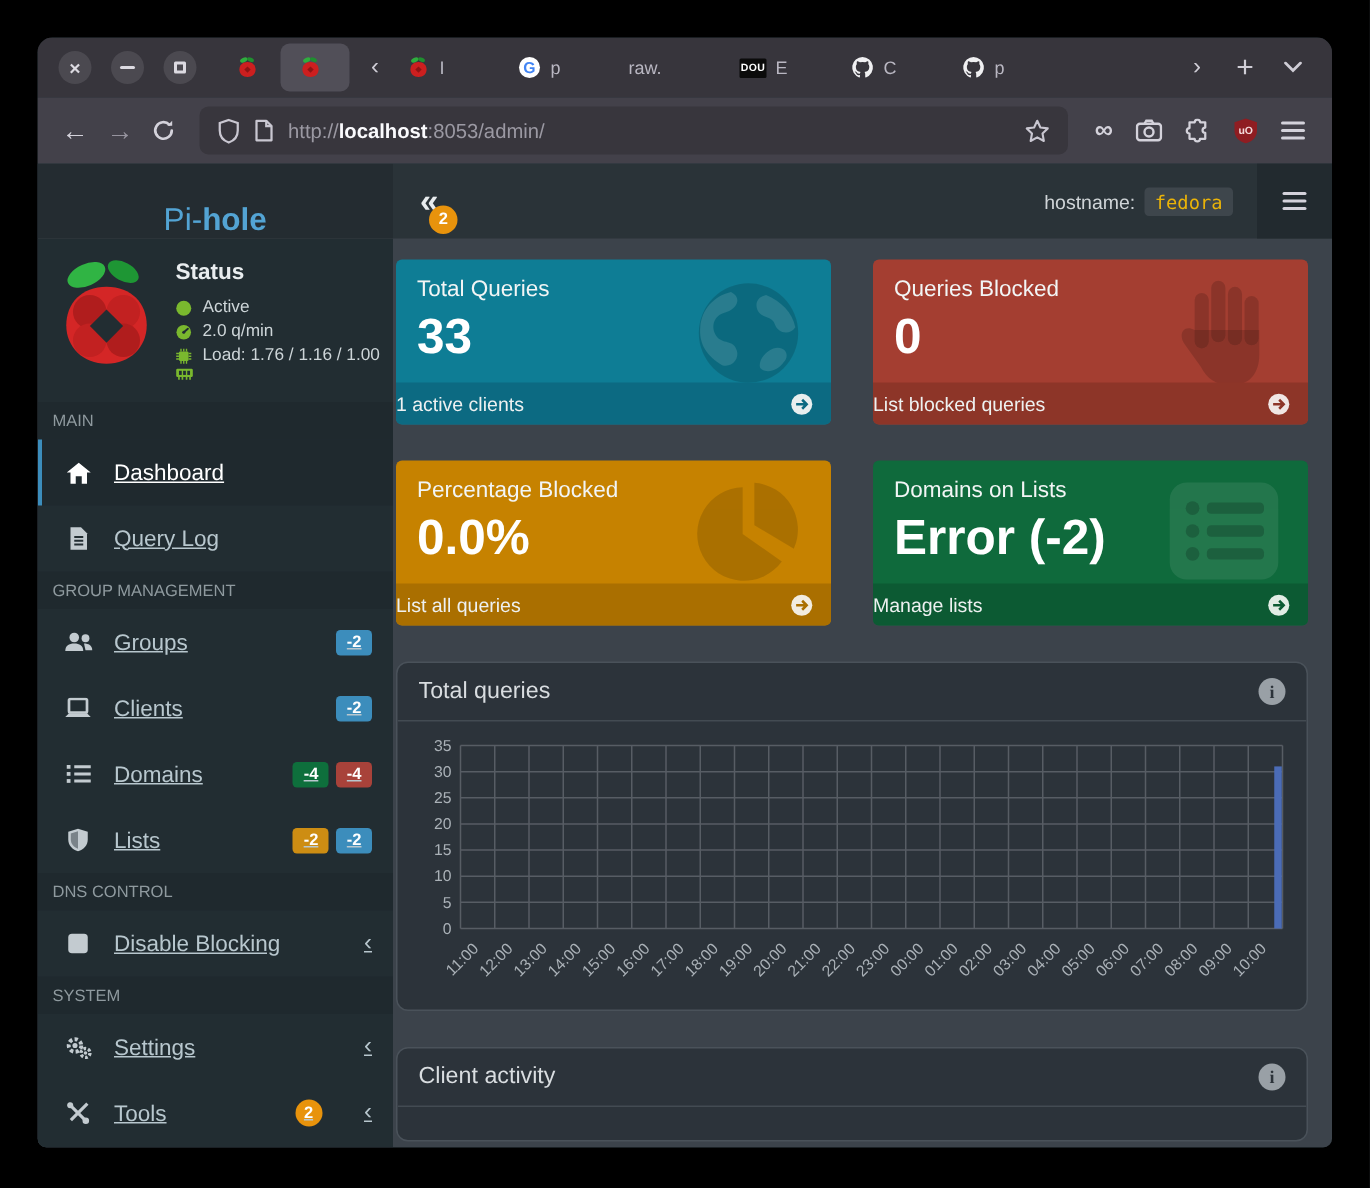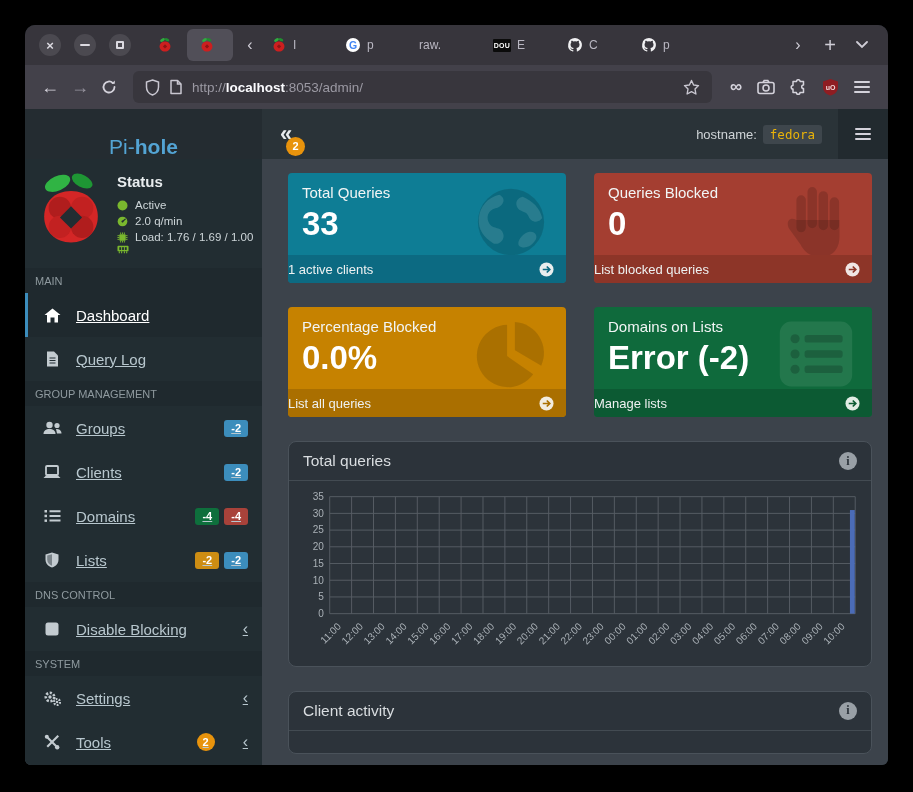--- a/index.html
+++ b/index.html
@@ -67,21 +67,21 @@
   .badge-wrap { margin-left:auto; margin-right:14px; display:flex; gap:5px; align-items:center; }
   .badge { font-size:11px; font-weight:bold; color:#fff; padding:2.5px 7px; border-radius:3px; }
   .badge.blue { background:var(--accent-blue); }
   .badge.green { background:var(--badge-green); }
   .badge.red { background:var(--badge-red); }
   .badge.orange { background:var(--badge-orange); }
   .circ-badge { width:18px; height:18px; border-radius:50%; background:var(--notif-orange); color:#fff; font-size:11px; font-weight:bold; display:flex; align-items:center; justify-content:center; }
   .chev { margin-right:14px; color:#b8c7ce; font-size:16px; }
   .chev.solo { margin-left:auto; }
 
-  .content { flex:1; overflow:hidden; padding:14px 16px 0 26px; }
+  .content { flex:1; overflow:hidden; padding:14px 16px 0 2px; }
   .cards { display:grid; grid-template-columns:1fr 1fr; column-gap:28px; row-gap:24px; }
   .card { height:110px; border-radius:4px; position:relative; overflow:hidden; color:#fff; }
   .card.teal { background:var(--card-teal); } .card.teal .card-footer { background:var(--card-teal-footer); }
   .card.red { background:var(--card-red); } .card.red .card-footer { background:var(--card-red-footer); }
   .card.orange { background:var(--card-orange); } .card.orange .card-footer { background:var(--card-orange-footer); }
   .card.green { background:var(--card-green); } .card.green .card-footer { background:var(--card-green-footer); }
   .card-title { font-size:15px; padding:11px 14px 0; color:#f2f5f5; }
   .card-value { font-size:33px; font-weight:bold; padding:4px 14px 0; }
   .card-icon { position:absolute; right:16px; top:10px; opacity:.85; }
   .card-footer { position:absolute; left:0; right:0; bottom:0; height:28px; display:flex; align-items:center; justify-content:space-between; gap:7px; padding-right:12px; font-size:13px; color:#eef1f1; cursor:default; }
@@ -267,21 +267,21 @@
                     <path d="M6 6 L9 3.4" stroke="#222d32" stroke-width="1.4" stroke-linecap="round"></path>
                     <circle cx="6" cy="6" r="1.1" fill="#222d32"></circle>
                   </svg>
                 <span>2.0 q/min</span>
               </div>
               <div class="status-row">
                 <svg width="11" height="11" viewBox="0 0 12 12">
                     <rect x="2.5" y="2.5" width="7" height="7" rx="1" fill="#7ab82e"></rect>
                     <path d="M4 0.5 V2.5 M6 0.5 V2.5 M8 0.5 V2.5 M4 9.5 V11.5 M6 9.5 V11.5 M8 9.5 V11.5 M0.5 4 H2.5 M0.5 6 H2.5 M0.5 8 H2.5 M9.5 4 H11.5 M9.5 6 H11.5 M9.5 8 H11.5" stroke="#7ab82e" stroke-width="1"></path>
                   </svg>
-                <span>Load: 1.76 / 1.69 / 1.00</span>
+                <span>Load: 1.76 / 1.16 / 1.00</span>
               </div>
               <div class="status-row">
                 <svg width="12" height="9" viewBox="0 0 13 9">
                     <rect x="0.5" y="0.5" width="12" height="6" rx="1" fill="#7ab82e"></rect>
                     <path d="M2.5 6.5 V8.5 M5 6.5 V8.5 M8 6.5 V8.5 M10.5 6.5 V8.5" stroke="#7ab82e" stroke-width="1.2"></path>
                     <rect x="2.5" y="2" width="2" height="3" fill="#222d32"></rect>
                     <rect x="5.5" y="2" width="2" height="3" fill="#222d32"></rect>
                     <rect x="8.5" y="2" width="2" height="3" fill="#222d32"></rect>
                   </svg>
               </div>

